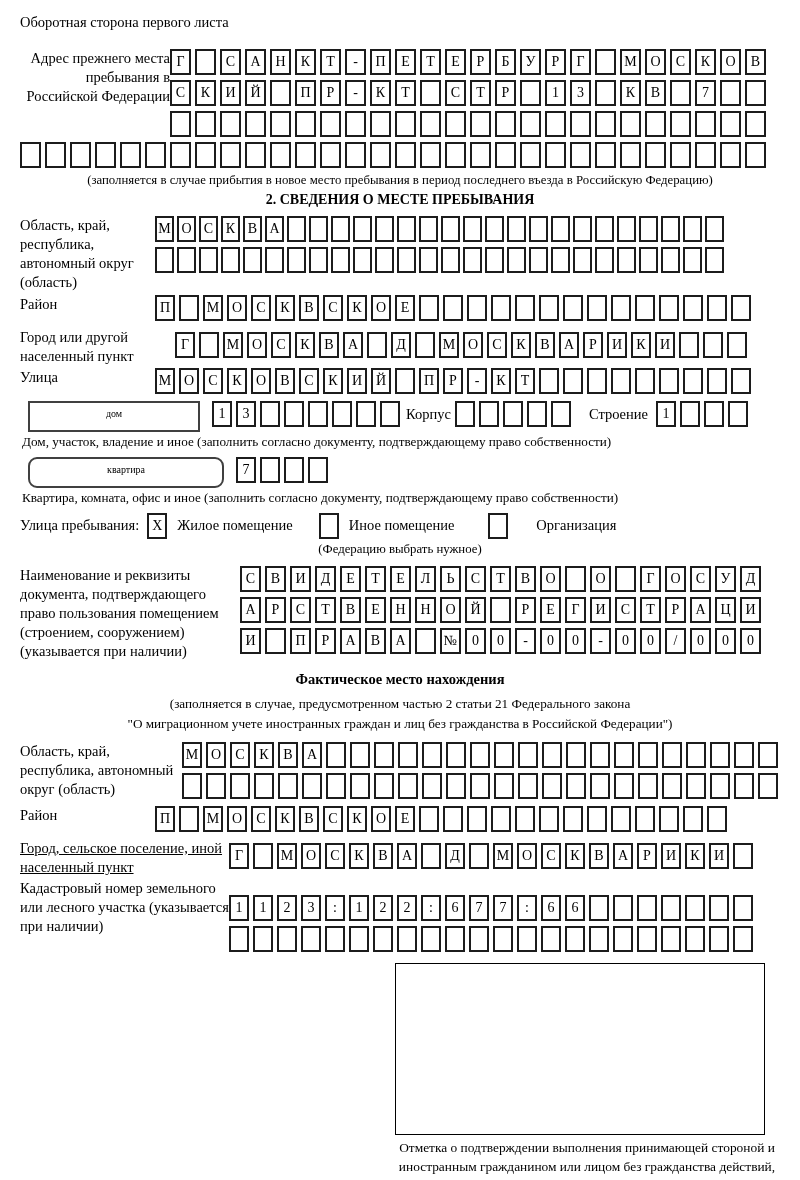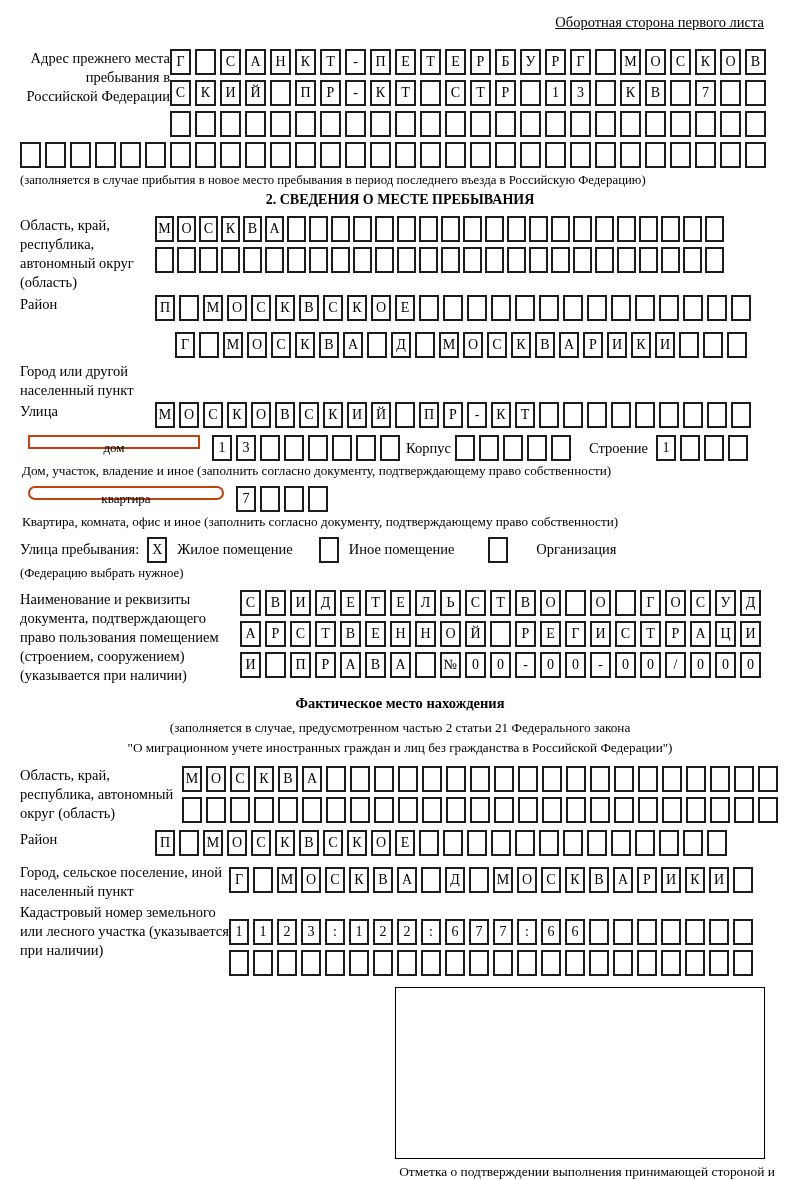--- a/index.html
+++ b/index.html
@@ -3,48 +3,48 @@
 <meta charset="utf-8">
 <style>
   html,body { margin:0; padding:0; background:#ffffff; }
   body {
     width:800px; height:1180px;
     font-family:"Liberation Serif","DejaVu Serif",serif;
     color:#000; overflow:hidden;
   }
   .page { position:relative; width:760px; padding:14px 20px 0 20px; }
 
-  .hdr-note { text-align:right; font-size:14.5px; padding-right:16px; margin-bottom:18px;text-decoration:underline; }
+  .hdr-note { text-align:left; font-size:14.5px; padding-right:16px; margin-bottom:18px; }
 
   .flexrow { display:flex; align-items:flex-start; }
   .label { font-size:14.5px; line-height:1.32; }
 
   .cellrow { display:flex; margin-bottom:5px; }
   .cell {
     box-sizing:border-box; display:inline-block; flex:0 0 auto;
     width:20px; height:26px; border:2px solid #1c1c1c; margin-right:4px;
     font-size:14px; line-height:22px; text-align:center; background:#fff;
   }
   .lg .cell { width:21px; }
   .sm .cell { width:19px; margin-right:3px; }
 
-  .note-c { text-align:left; font-size:12.8px; margin:2px 0 4px 0; }
+  .note-c { text-align:center; font-size:12.8px; margin:2px 0 4px 0; }
   .note-l { font-size:13.2px; margin:0 0 7px 2px; }
   .sec-title { text-align:center; font-weight:bold; font-size:14px; margin:4px 0 8px 0; }
 
   .lbl-prev { width:150px; flex:0 0 150px;text-align:right; }
   .lbl-reg  { width:135px; flex:0 0 135px; }
-  .lbl-city { width:155px; flex:0 0 155px;margin-top:34px; }
+  .lbl-city { width:155px; flex:0 0 155px; }
   .lbl-doc  { width:220px; flex:0 0 220px; }
   .lbl-reg2 { width:162px; flex:0 0 162px; }
   .lbl-wide { width:209px; flex:0 0 209px; }
 
   .bigfield {
-    box-sizing:border-box; border:2px solid #c2410c; height:14px;
-    font-size:13px; text-align:center; line-height:22px; background:#fff;
+    box-sizing:border-box; border:2px solid #404040; height:31px;
+    font-size:10px; text-align:center; line-height:22px; background:#fff;
     flex:0 0 auto;
   }
   .inline-lbl { font-size:14.5px; line-height:26px; flex:0 0 auto; }
 
   .stay-row { display:flex; align-items:center; font-size:14.5px; margin-top:6px; }
   .stay-row .cell { margin:0 10px 0 8px; }
 
   .heading2 { text-align:center; font-weight:bold; font-size:14.5px; margin:10px 0 6px 0; }
   .law-note { text-align:center; font-size:13.2px; line-height:1.5; }
 
@@ -554,21 +554,21 @@
         <span class="cell"></span>
         <span class="cell"></span>
         <span class="cell"></span>
         <span class="cell"></span>
         <span class="cell"></span>
         <span class="cell"></span>
       </div>
   </div>
 
   <div class="flexrow mb2">
-    <div class="label lbl-wide" style="width:196px;flex-basis:209px;">Город, сельское поселение, иной населенный пункт</div>
+    <div class="label lbl-wide" style="width:196px;flex-basis:209px;text-decoration:underline;">Город, сельское поселение, иной населенный пункт</div>
     <div class="cellrow mt4">
         <span class="cell">Г</span>
         <span class="cell"></span>
         <span class="cell">М</span>
         <span class="cell">О</span>
         <span class="cell">С</span>
         <span class="cell">К</span>
         <span class="cell">В</span>
         <span class="cell">А</span>
         <span class="cell"></span>

